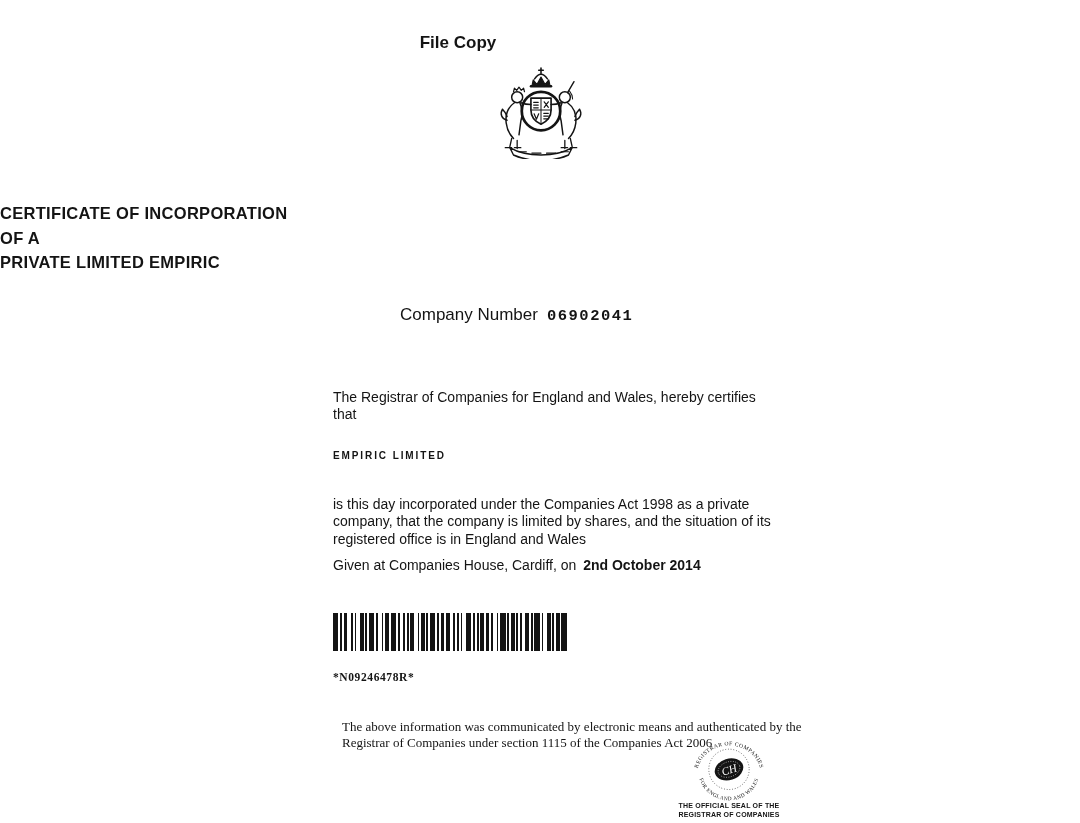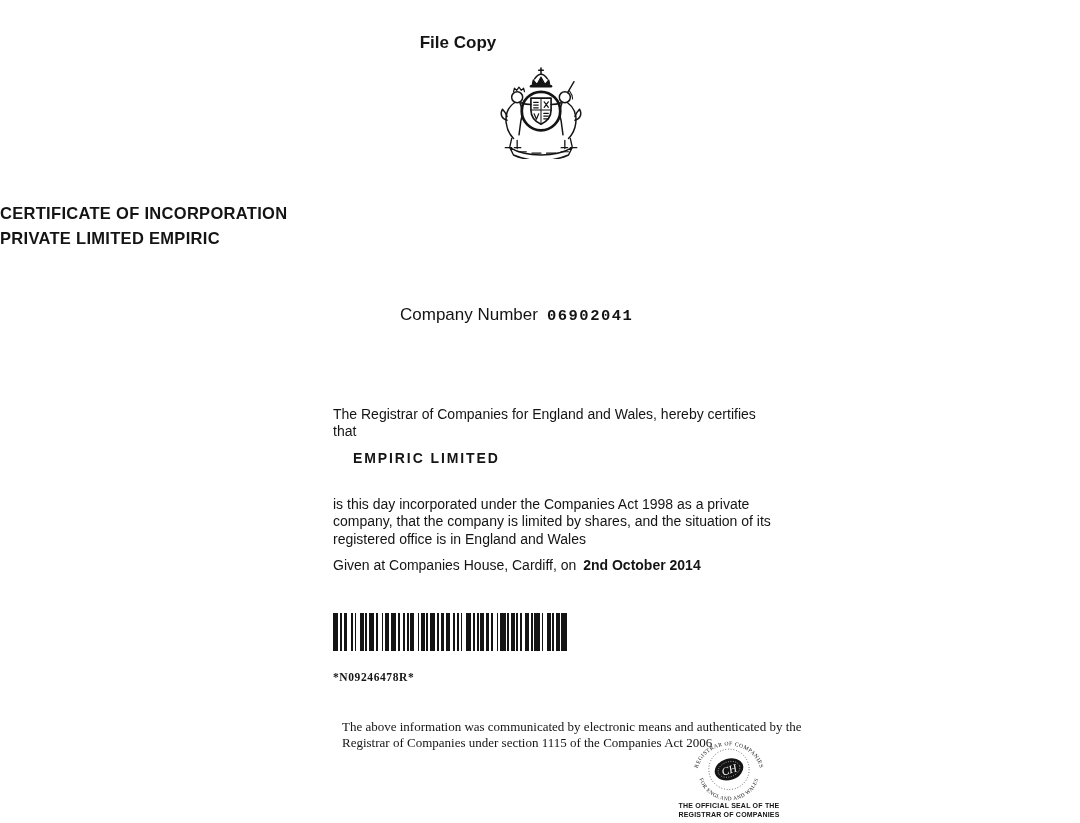--- a/index.html
+++ b/index.html
@@ -31,24 +31,24 @@
     position: absolute; left: 400px; top: 305px;
     font-size: 17px; white-space: nowrap;
   }
   .company-number-value {
     font-family: "Liberation Mono", monospace;
     font-weight: bold; font-size: 15.5px;
     letter-spacing: 1.5px; margin-left: 9px;
   }
 
   .para { position: absolute; margin: 0; font-size: 14px; line-height: 1.24; }
-  .certifies { left: 333px; top: 406px; width: 448px; }
+  .certifies { left: 333px; top: 389px; width: 448px; }
   .company-name {
     position: absolute; left: 333px; top: 450px;
-    font-size: 14px; font-weight: bold; letter-spacing: 1.9px; white-space: nowrap; margin-left: 20px;
+    font-size: 10px; font-weight: bold; letter-spacing: 1.9px; white-space: nowrap;
   }
   .incorp { left: 333px; top: 496px; width: 450px; }
   .given { left: 333px; top: 557px; white-space: nowrap; }
   .given strong { margin-left: 3px; }
 
   .barcode {
     position: absolute; left: 333px; top: 613px;
     width: 234px; height: 38px; display: flex; align-items: stretch;
   }
   .bc-bar { background: #141414; }
@@ -130,20 +130,21 @@
 <div class="page">
 
   <div class="file-copy">File Copy</div>
 
   <svg class="crest-main" width="110" height="96" viewBox="0 0 120 104">
     <use href="#crest-shape"></use>
   </svg>
 
   <div class="title-block">
     <div>CERTIFICATE OF INCORPORATION</div>
+    <div>OF A</div>
     <div>PRIVATE LIMITED EMPIRIC</div>
   </div>
 
   <div class="company-line">
     <span>Company Number</span><span class="company-number-value">06902041</span>
   </div>
 
   <p class="para certifies">The Registrar of Companies for England and Wales, hereby certifies that</p>
 
   <div class="company-name">EMPIRIC LIMITED</div>

